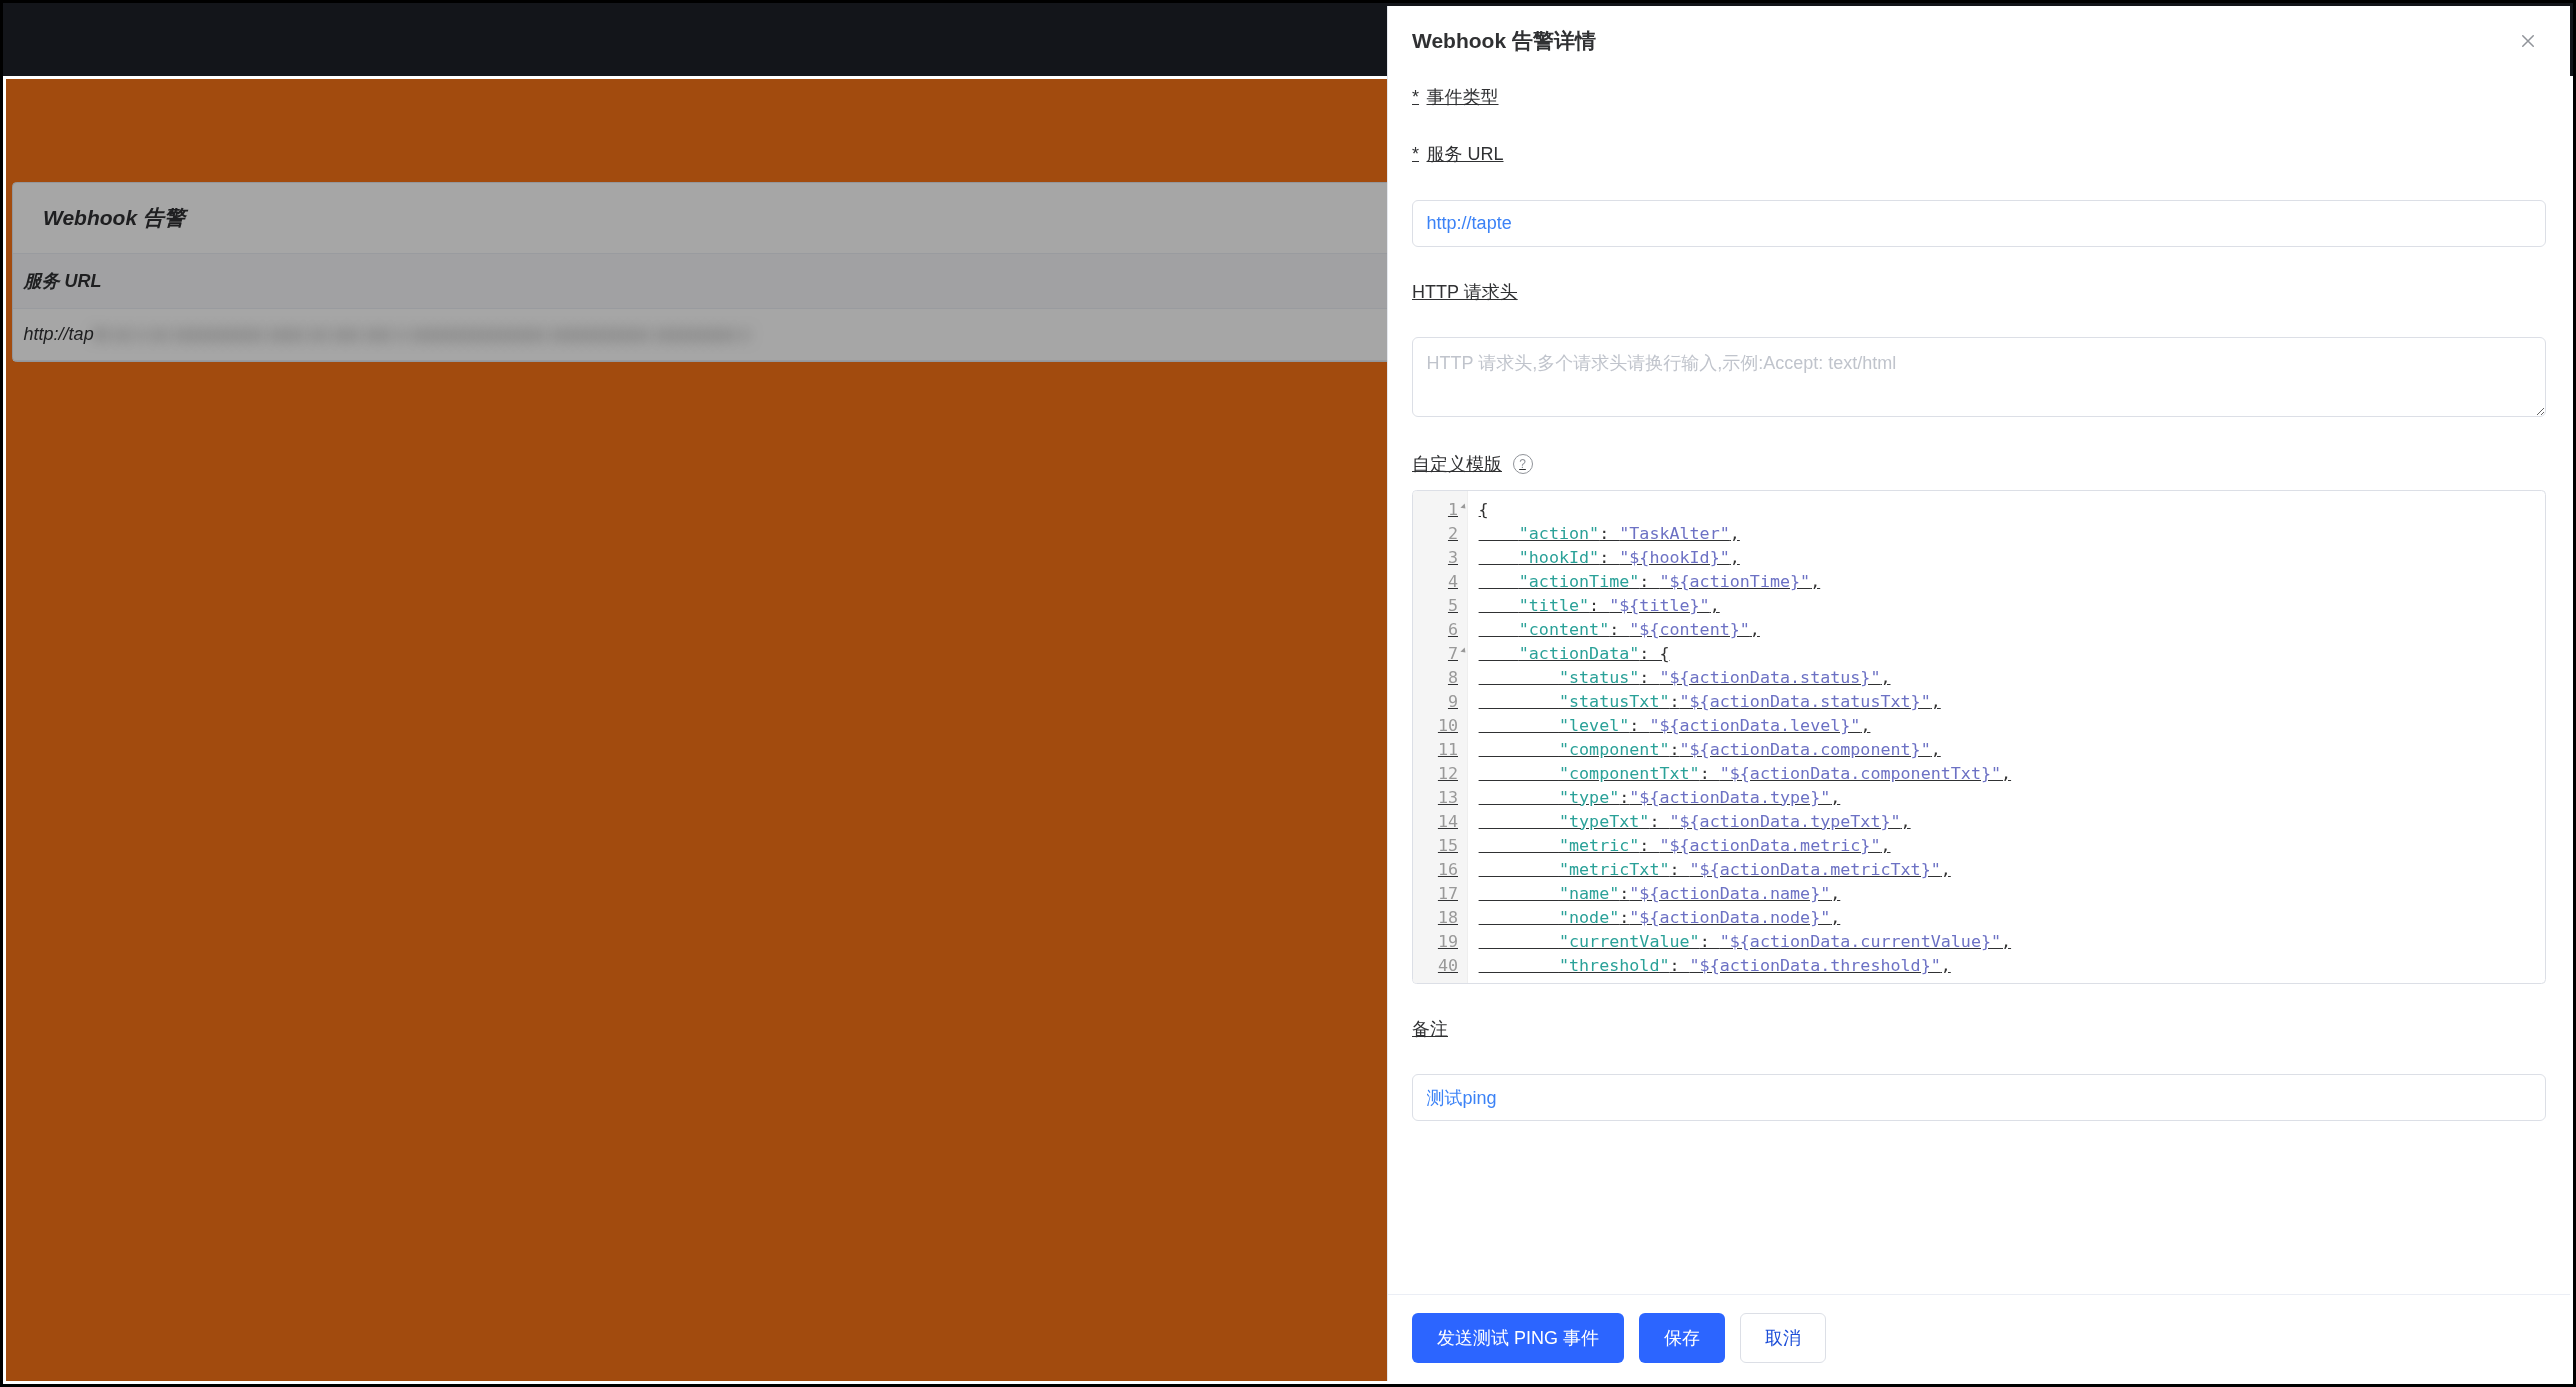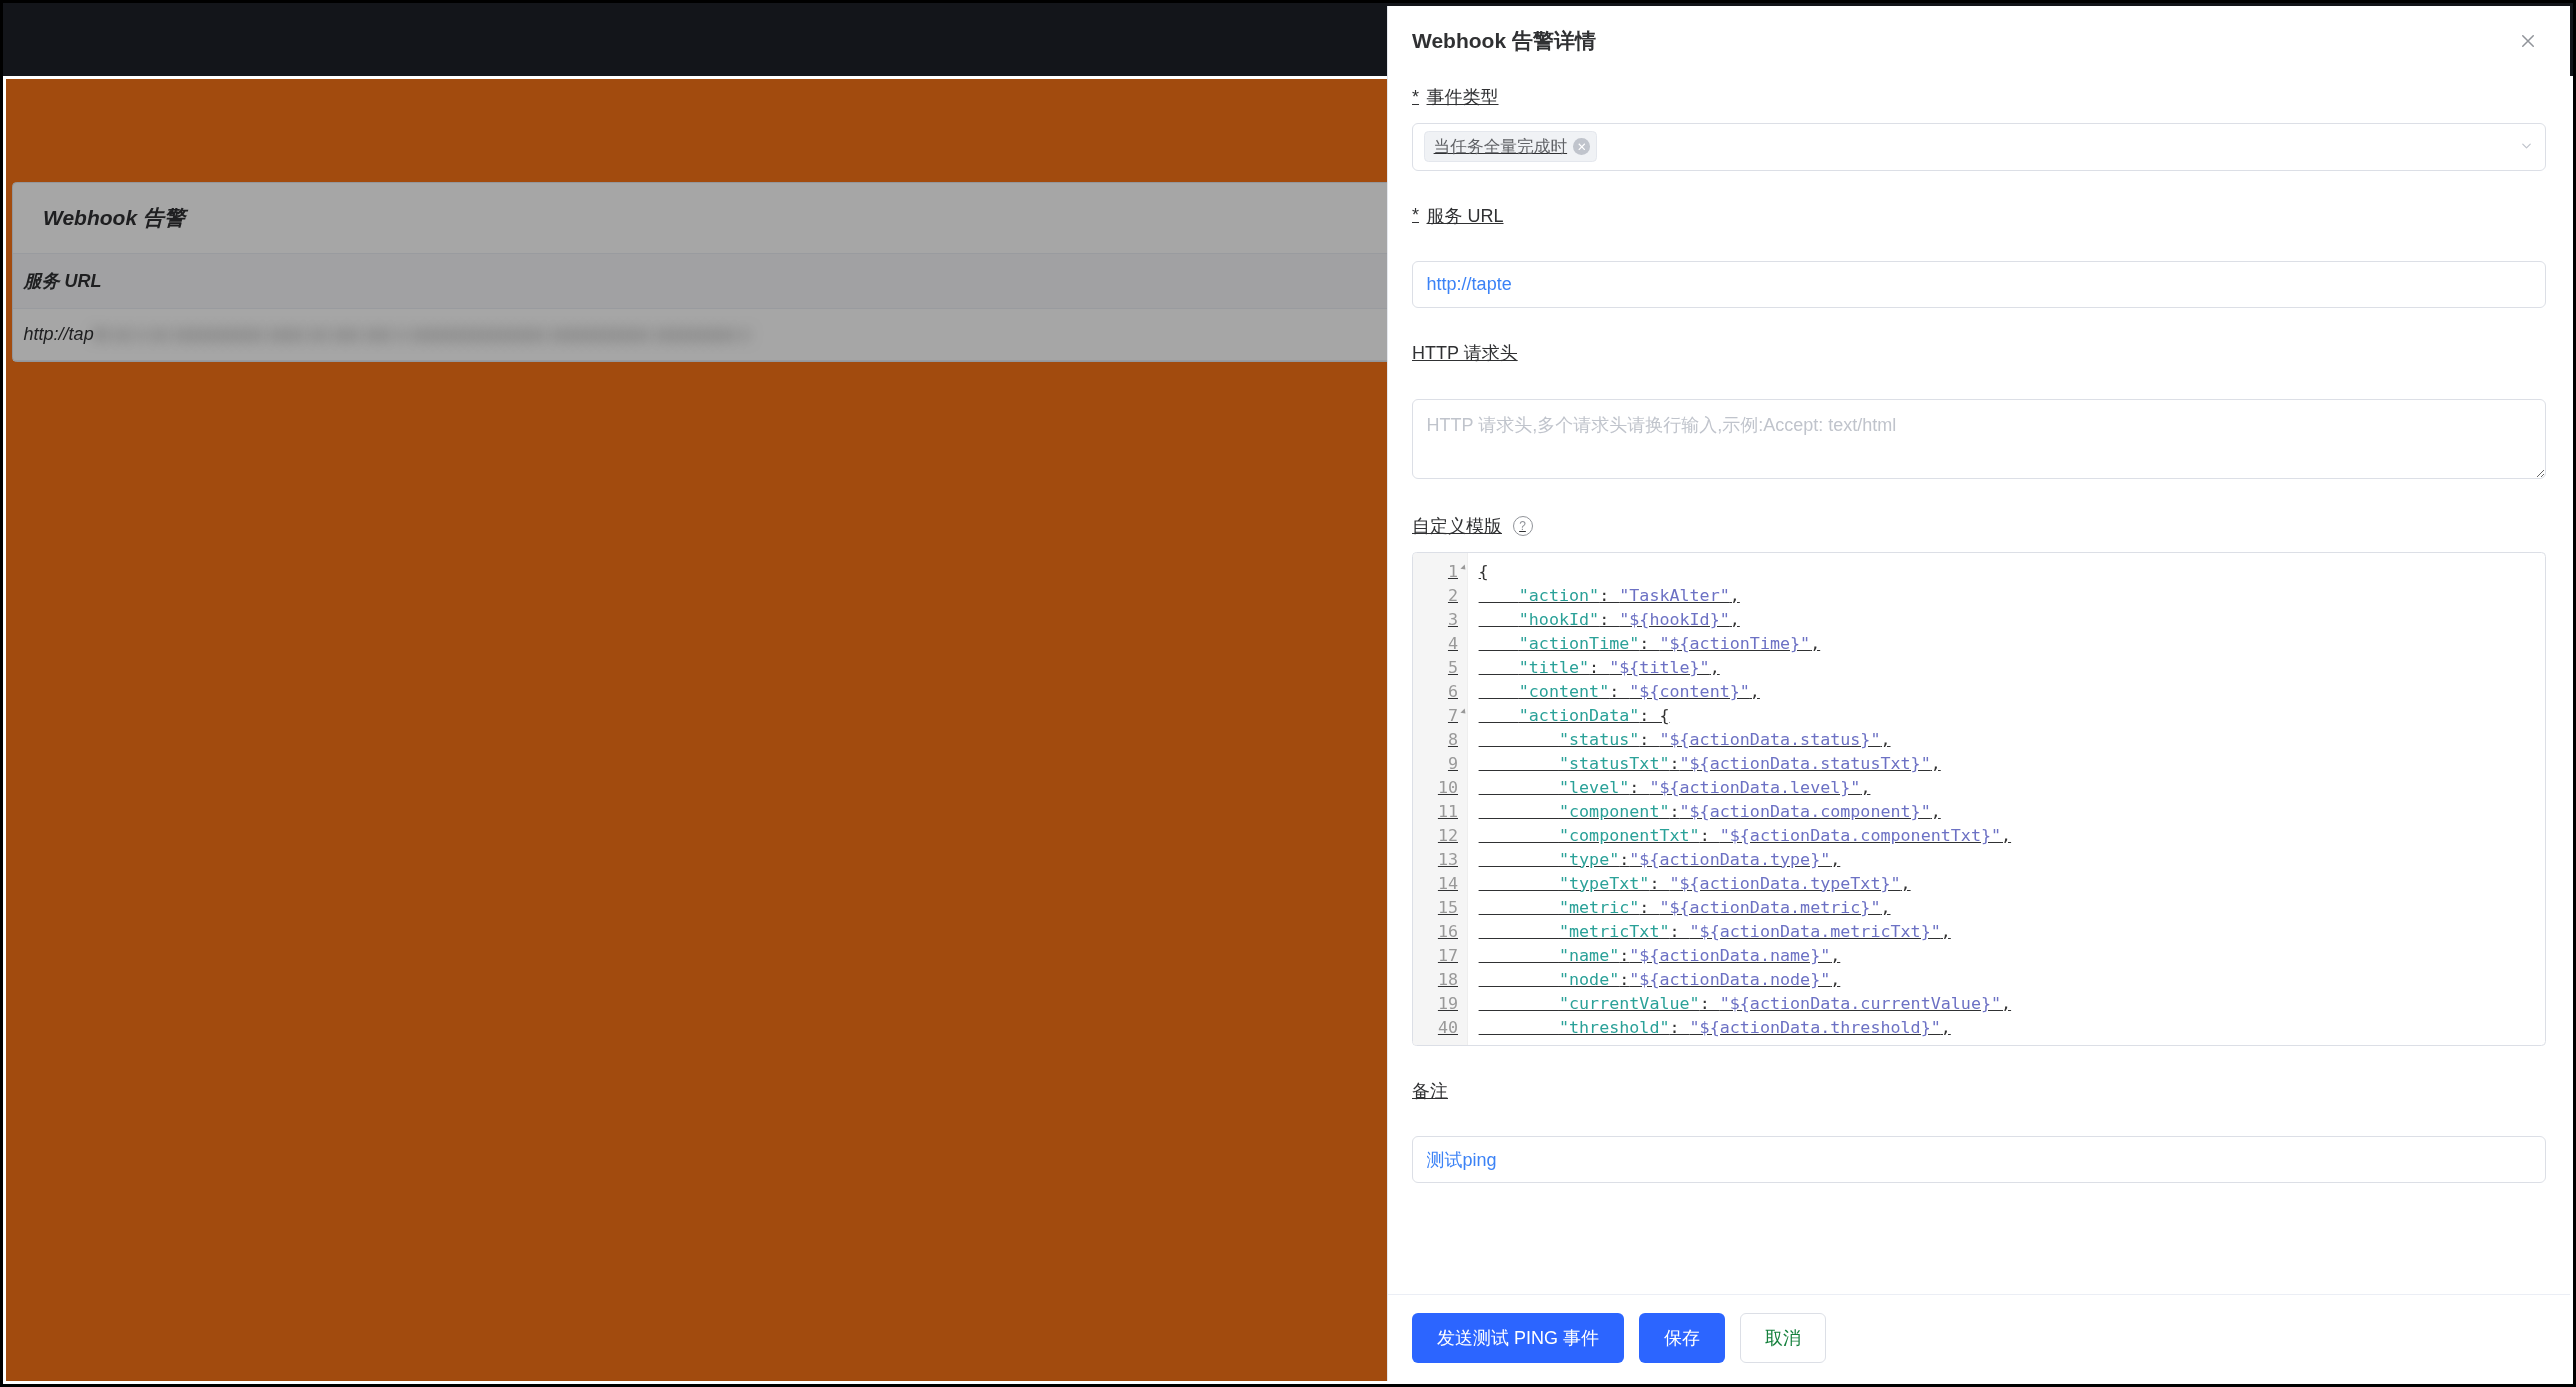--- a/index.html
+++ b/index.html
@@ -46,21 +46,21 @@
 .gutter .ln { height: 24px; position: relative; }
 .fold { position: absolute; right: -7.6px; top: 6.8px; width: 0; height: 0; border-left: 4.5px solid #999; border-top: 3.8px solid transparent; border-bottom: 3.8px solid transparent; transform: rotate(45deg); }
 .code { padding: 6px 10.6px; white-space: pre; flex: 1; overflow-x: auto; color: #333; }
 .code .k { color: #2aa198; } 
 .code .s { color: #6c71c4; } 
 .code .p { color: #333; } 
 
 .drawer-foot { border-top: 0.8px solid #ebeef5; padding: 18px 24px; display: flex; gap: 15px; }
 .btn { border-radius: 6px; padding: 12px 24px; font-size: 18px; cursor: pointer; border: 0.8px solid transparent; }
 .btn-primary { background: #2c65ff; color: #fff; }
-.btn-default { background: #fff; color: #15803d; border-color: #dcdfe6; }
+.btn-default { background: #fff; color: #1d4ed8; border-color: #dcdfe6; }
 </style>
 </head>
 <body>
 
 <div class="page-wrap">
   <div class="topbar"></div>
 
   <div class="main-area">
     <div class="card">
       <div class="card-header">Webhook 告警</div>
@@ -79,35 +79,20 @@
         <svg viewBox="0 0 24 24">
             <path d="M5 5 L19 19 M19 5 L5 19" stroke="currentColor" stroke-width="2" fill="none" stroke-linecap="round"></path>
           </svg>
       </div>
     </div>
 
     <div class="drawer-body">
 
       <div class="form-item">
         <div class="form-label req">事件类型</div>
-        <div class="select-box">
-          <span class="tag">
-            <span>当任务全量完成时</span>
-            <span class="tag-close">
-              <svg viewBox="0 0 10 10" width="7.6" height="7.6">
-                  <path d="M1 1 L9 9 M9 1 L1 9" stroke="currentColor" stroke-width="1.6"></path>
-                </svg>
-            </span>
-          </span>
-          <span class="arrow">
-            <svg viewBox="0 0 24 24">
-                <path d="M6 9l6 6 6-6" stroke="currentColor" stroke-width="2" fill="none" stroke-linecap="round" stroke-linejoin="round"></path>
-              </svg>
-          </span>
-        </div>
       </div>
 
       <div class="form-item">
         <div class="form-label req">服务 URL</div>
         <input class="input-box" value="http://tapte" style="">
       </div>
 
       <div class="form-item">
         <div class="form-label">HTTP 请求头</div>
         <textarea class="input-box" placeholder="HTTP 请求头,多个请求头请换行输入,示例:Accept: text/html" style=""></textarea>

